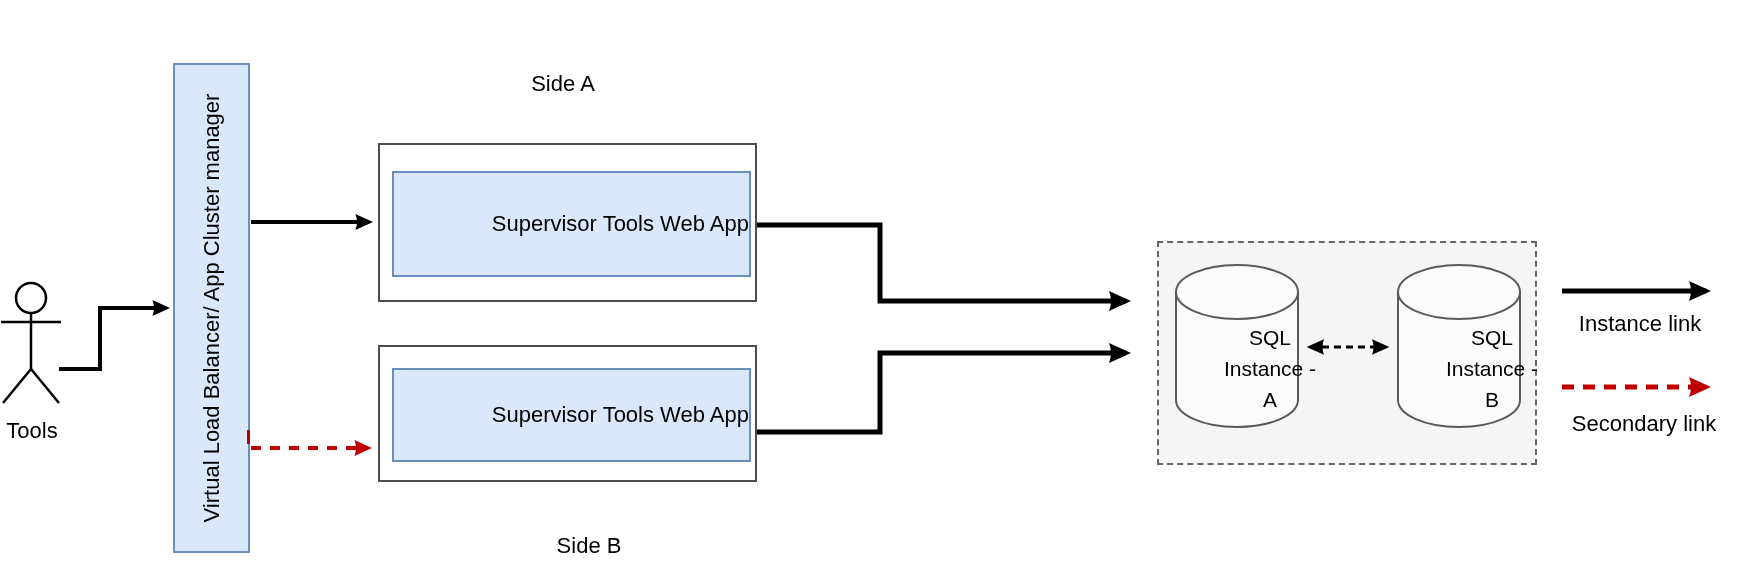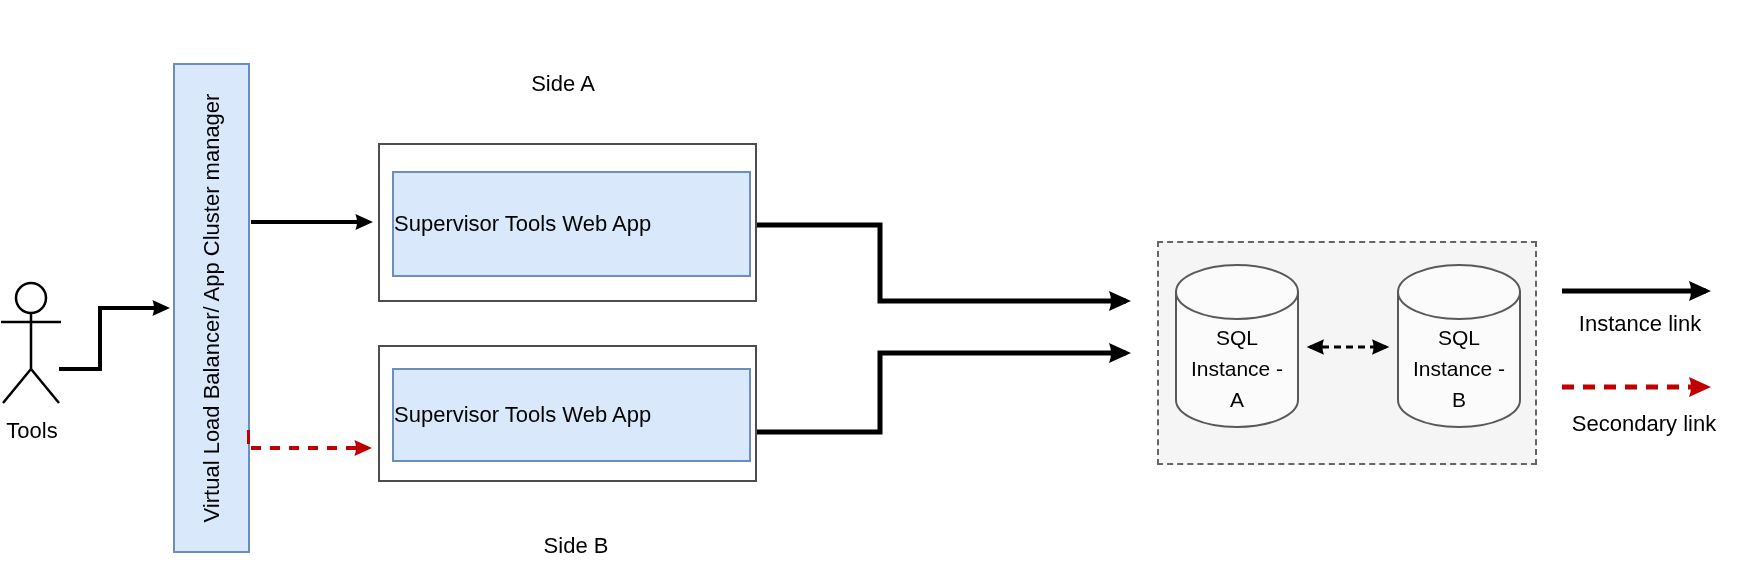--- a/index.html
+++ b/index.html
@@ -20,21 +20,21 @@
     font-family:"Liberation Sans", sans-serif;color:var(--text-color);
   }
   .abs{position:absolute;}
   .label{
     position:absolute;transform:translate(-50%,-50%);
     font-size:22px;line-height:1.2;white-space:nowrap;color:var(--text-color);
   }
   .node-box{
     position:absolute;background:var(--node-fill);
     border:2px solid var(--node-border);box-sizing:border-box;
-    display:flex;align-items:center;justify-content:flex-start;
+    display:flex;align-items:center;justify-content:flex-end;
     font-size:22px;color:var(--text-color);
   }
   .container-box{
     position:absolute;background:#ffffff;
     border:2px solid var(--container-border);box-sizing:border-box;
   }
   .cluster-box{
     position:absolute;background:var(--cluster-fill);
     border:2px dashed var(--cluster-border);box-sizing:border-box;
   }
@@ -46,21 +46,21 @@
     position:absolute;left:50%;top:50%;
     transform:translate(-50%,-50%) rotate(-90deg);
     font-size:22px;white-space:nowrap;color:var(--text-color);
   }
   .cyl-label{
     position:absolute;width:122px;text-align:center;
     font-size:21px;line-height:31px;color:var(--text-color);
   }
   .cyl-label span{display:block;}
   #diagram-svg{position:absolute;left:0;top:0;z-index:2;pointer-events:none;}
-  .overlay{z-index:3;}
+  .overlay{z-index:3;padding-left:33px;}
   .under{z-index:1;}
   .mk-primary{fill:var(--primary-link);}
   .mk-secondary{fill:var(--secondary-link);}
   .stroke-primary{stroke:var(--primary-link);fill:none;}
   .stroke-secondary{stroke:var(--secondary-link);fill:none;}
   .stick{stroke:#000000;stroke-width:2.5;fill:none;}
   .cyl{fill:var(--cylinder-fill);stroke:var(--cylinder-border);stroke-width:2;}
 </style>
 </head>
 <body>
@@ -76,21 +76,21 @@
   <div class="container-box under" style="left:378px;top:143px;width:379px;height:159px;"></div>
   <div class="node-box under" style="left:392px;top:171px;width:359px;height:106px;">
     <span>Supervisor Tools Web App</span>
   </div>
 
   <div class="container-box under" style="left:378px;top:345px;width:379px;height:137px;"></div>
   <div class="node-box under" style="left:392px;top:368px;width:359px;height:94px;">
     <span>Supervisor Tools Web App</span>
   </div>
 
-  <div class="label under" style="left:576px;top:546px;text-align:right;">Side B</div>
+  <div class="label under" style="left:589px;top:546px;text-align:right;">Side B</div>
 
 
   <div class="cluster-box under" style="left:1157px;top:241px;width:380px;height:224px;"></div>
 
   <div class="label under" style="left:32px;top:431px;">Tools</div>
 
   <div class="label under" style="left:1640px;top:324px;">Instance link</div>
   <div class="label under" style="left:1644px;top:424px;">Secondary link</div>
 
   <svg id="diagram-svg" width="1742" height="570" viewBox="0 0 1742 570">

